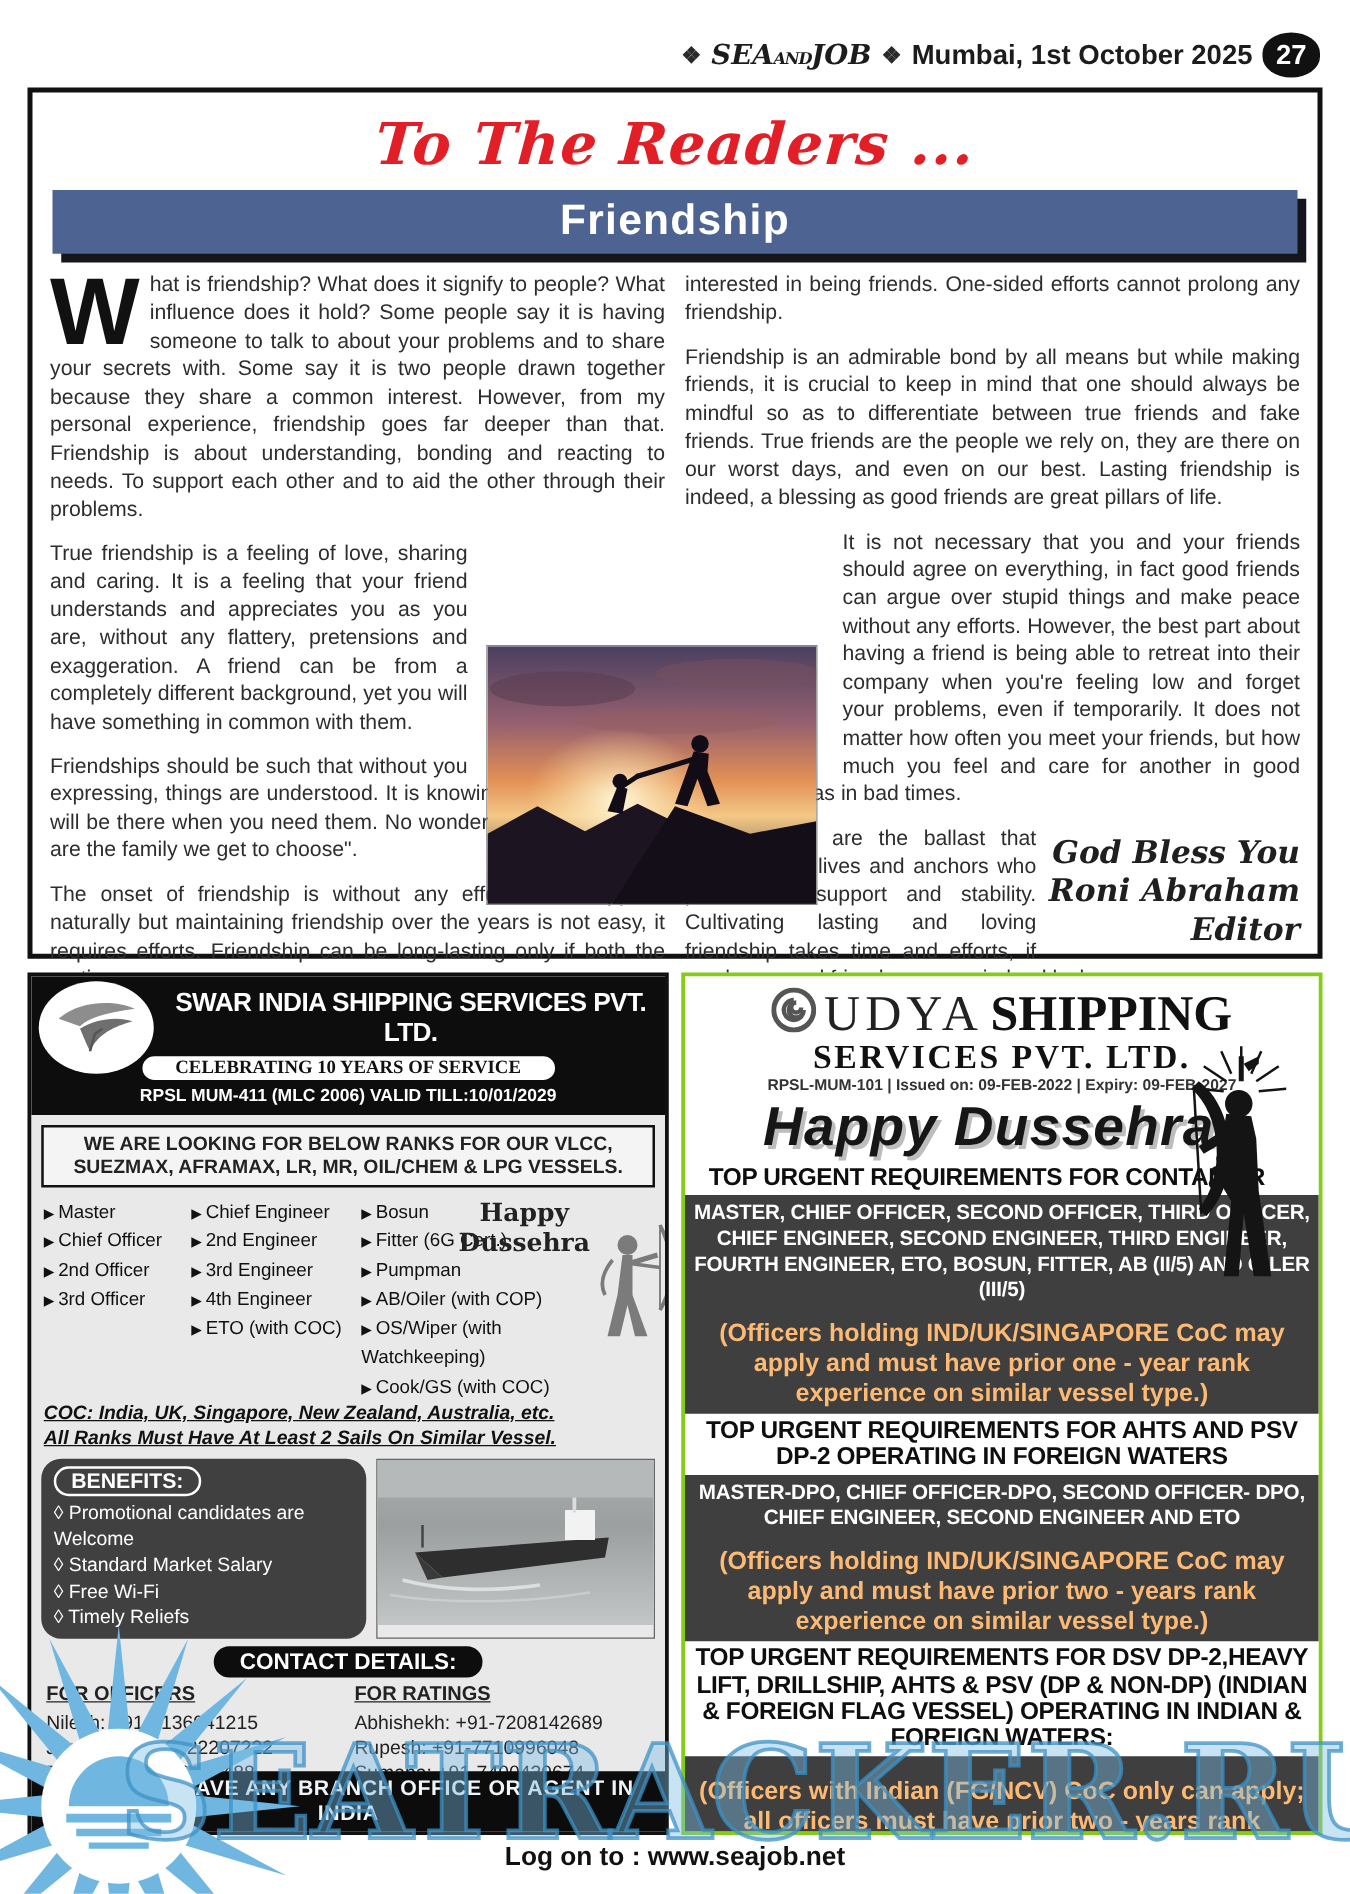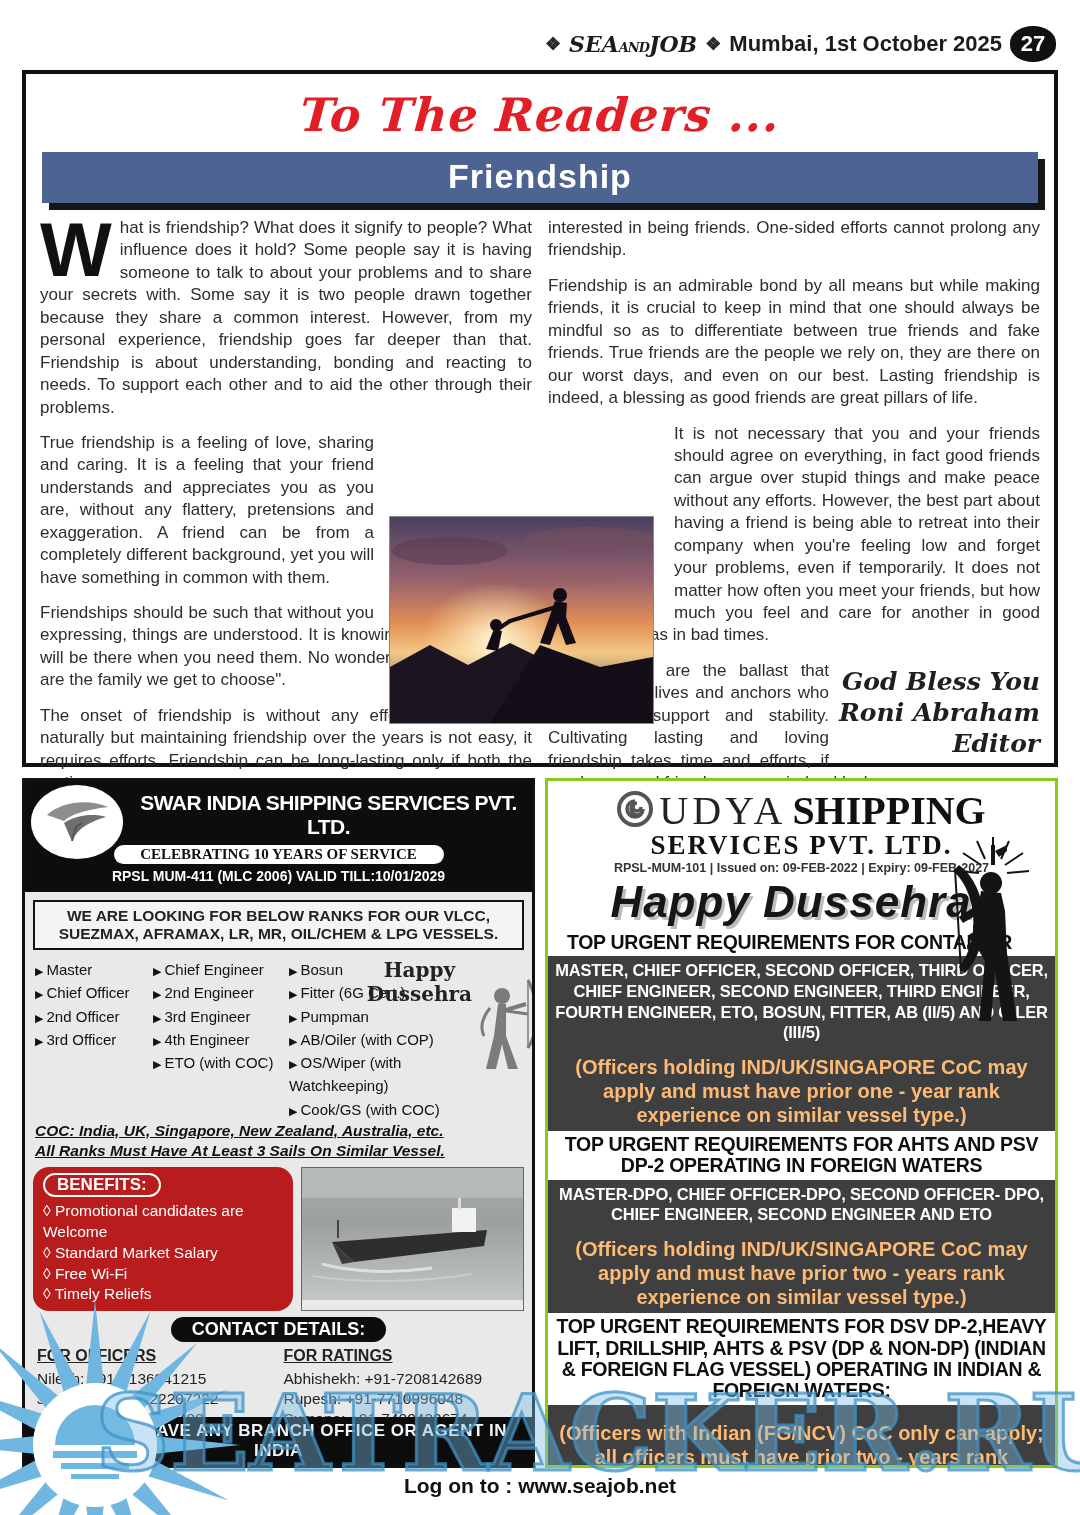--- a/index.html
+++ b/index.html
@@ -60,21 +60,21 @@
   .ranks ul { list-style:none; font-size:15px; line-height:1.55; color:#111; }
   .ranks ul li::before { content:"▶ "; font-size:11px; }
   .ranks .c1 { width:118px; } .ranks .c2 { width:136px; } .ranks .c3 { width:190px; }
   .dussehra-swar { position:absolute; right:60px; top:2px; text-align:center;
                    font-family:"DejaVu Serif", serif; font-weight:bold; font-size:20px;
                    color:#222; line-height:1.2; }
   .archer-swar { position:absolute; right:-4px; top:18px; }
   .coc-note, .sails-note { font-weight:bold; font-style:italic; text-decoration:underline;
                            font-size:15.5px; padding:1px 10px; color:#111; }
   .benefits-row { display:flex; gap:8px; margin:6px 8px; }
-  .benefits-box { background:#b91c1c; color:#fff; border-radius:16px; width:262px; padding:6px 10px; }
+  .benefits-box { background:#404040; color:#fff; border-radius:16px; width:262px; padding:6px 10px; }
   .benefits-title { display:inline-block; border:2px solid #fff; border-radius:14px;
                     font-weight:bold; font-size:17px; padding:0 12px; margin-bottom:4px; }
   .benefits-box ul { list-style:none; font-size:15.5px; line-height:1.35; }
   .benefits-box li::before { content:"◊ "; }
   .ship-img { flex:1; border:1px solid #666; }
   .contact-pill { margin:2px auto; width:215px; background:#0d0d0d; color:#fff; border-radius:16px;
                   text-align:center; font-weight:bold; font-size:18px; padding:2px 0; }
   .contact-cols { display:flex; padding:2px 12px; gap:10px; }
   .contact-col { width:50%; font-size:15.5px; line-height:1.3; }
   .contact-col h4 { font-size:16px; text-decoration:underline; margin-bottom:2px; }
@@ -237,21 +237,21 @@
             <path d="M66,6 C78,30 78,54 66,74" stroke-width="3" fill="none"></path>
             <path d="M66,6 L66,74" stroke-width="1.5" fill="none"></path>
             <path d="M36,36 L66,40" stroke-width="3" fill="none"></path>
             <path d="M28,34 C20,44 18,54 22,62" stroke-width="3" fill="none"></path>
           </g>
         </svg>
       </div>
     </div>
 
     <div class="coc-note">COC: India, UK, Singapore, New Zealand, Australia, etc.</div>
-    <div class="sails-note">All Ranks Must Have At Least 3 Sails On Similar Vessel.</div>
+    <div class="sails-note">All Ranks Must Have At Least 2 Sails On Similar Vessel.</div>
 
     <div class="benefits-row">
       <div class="benefits-box">
         <span class="benefits-title">BENEFITS:</span>
         <ul>
           <li>Promotional candidates are Welcome</li>
           <li>Standard Market Salary</li>
           <li>Free Wi-Fi</li>
           <li>Timely Reliefs</li>
         </ul>

